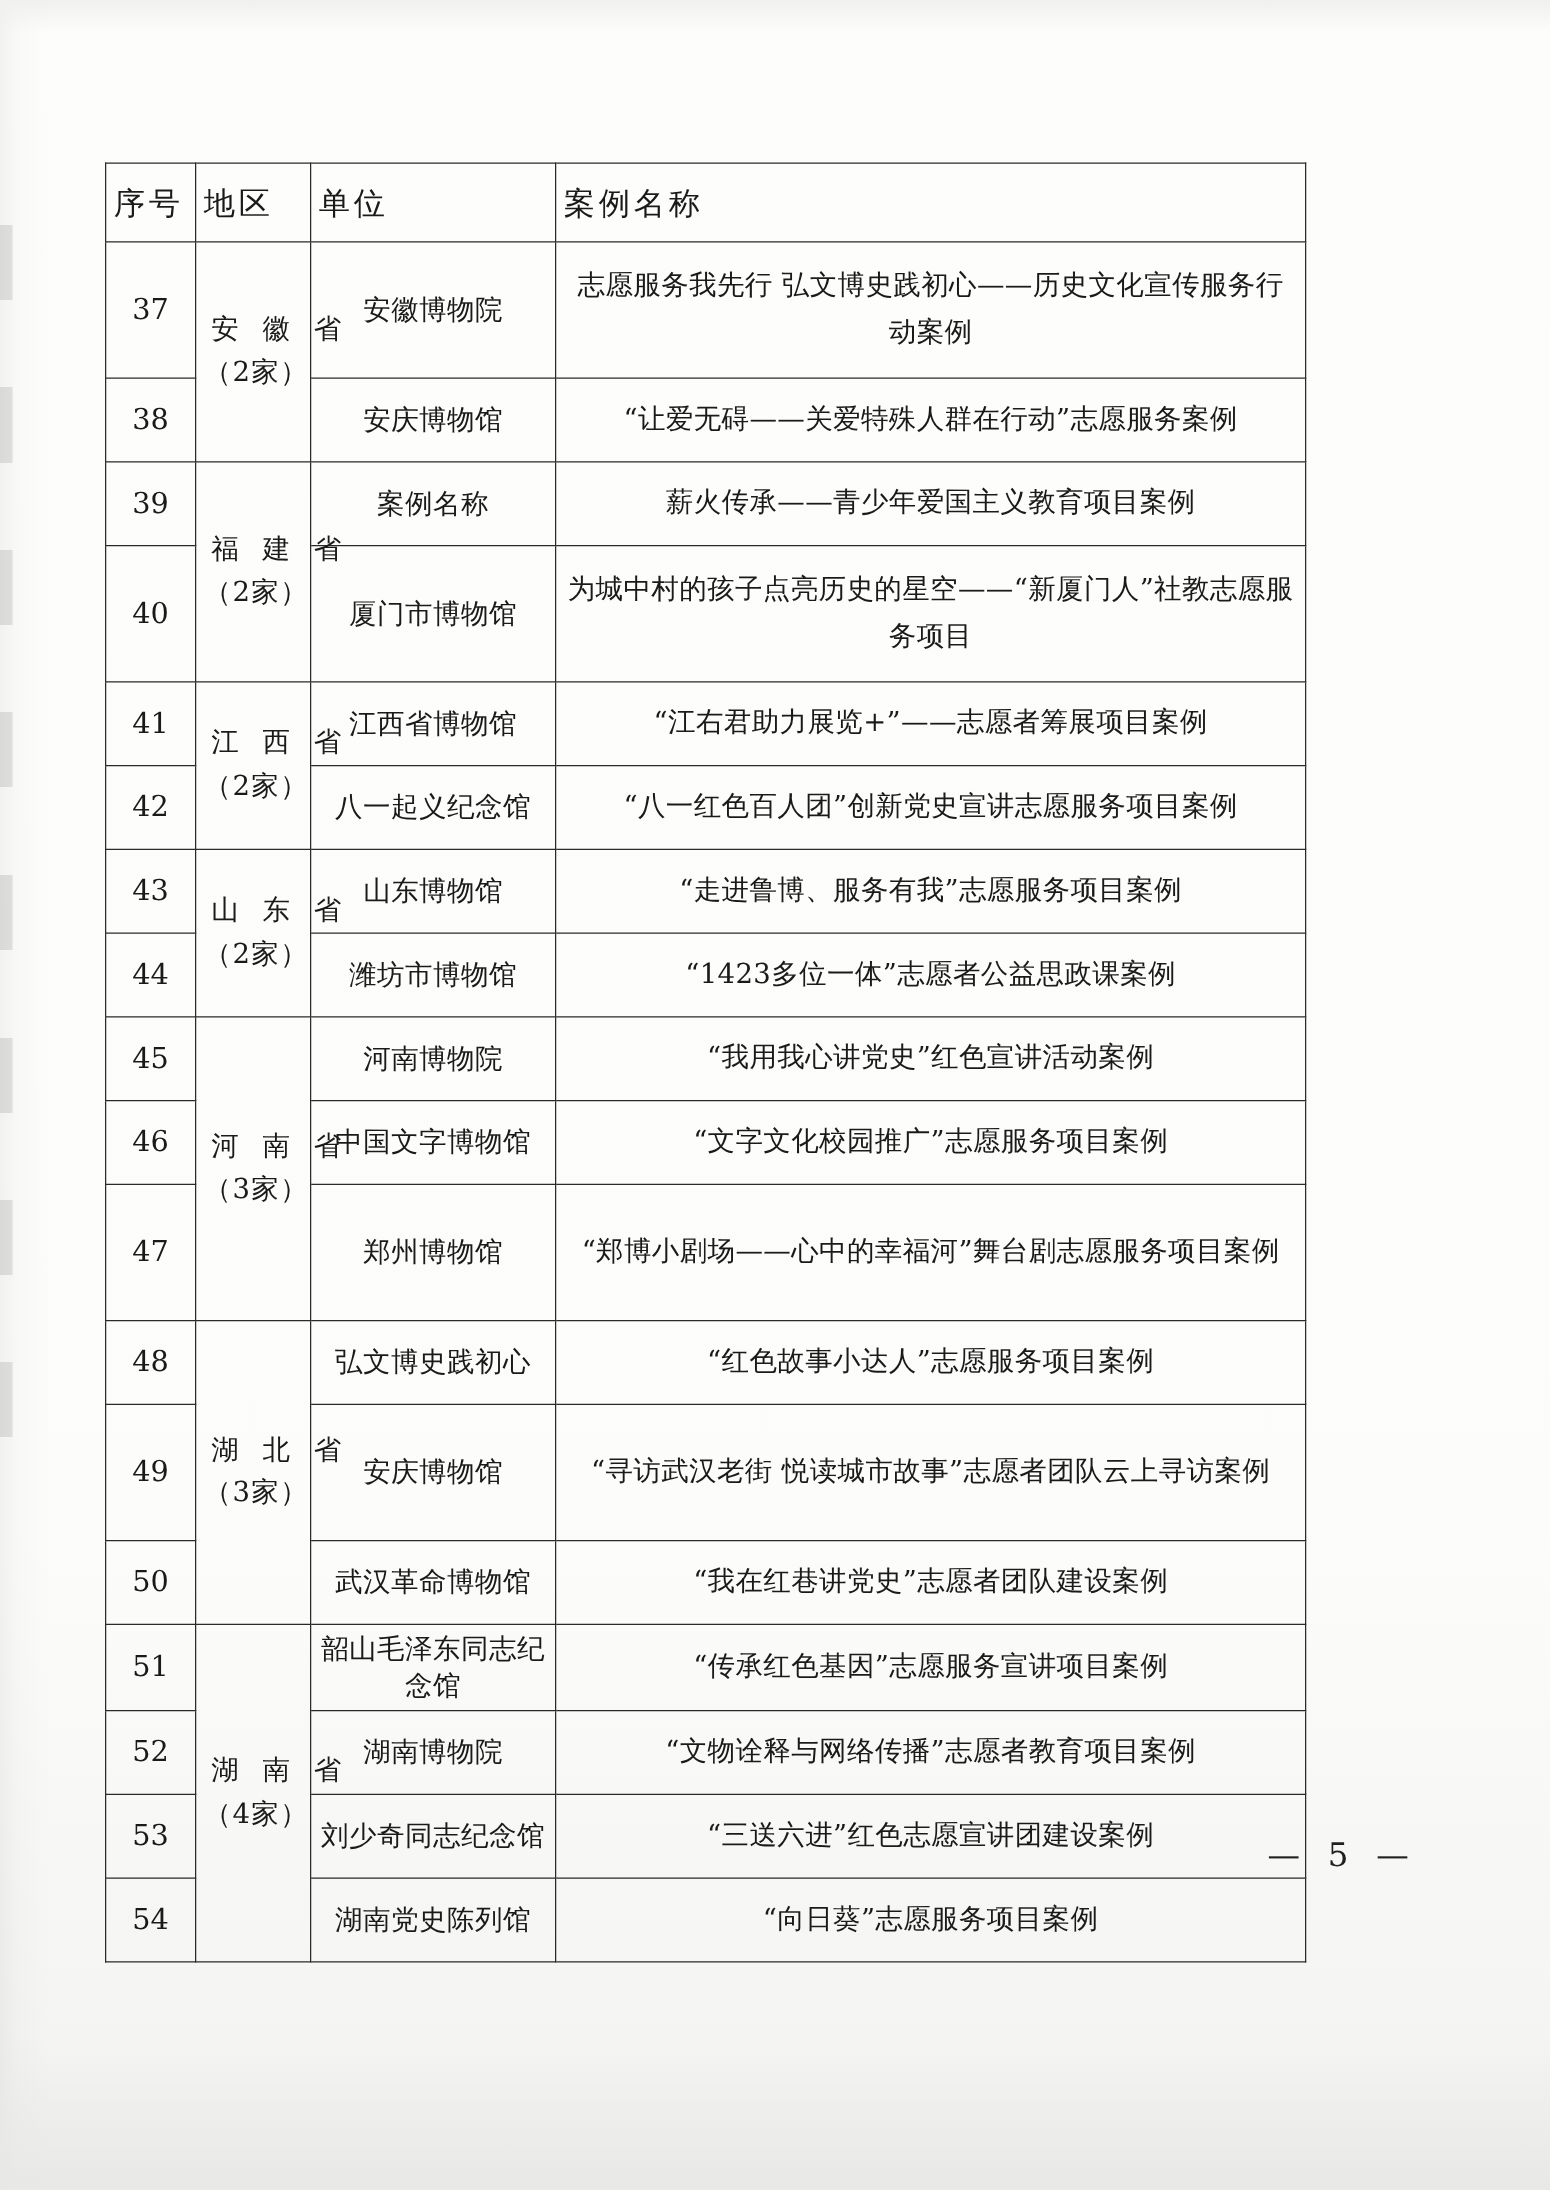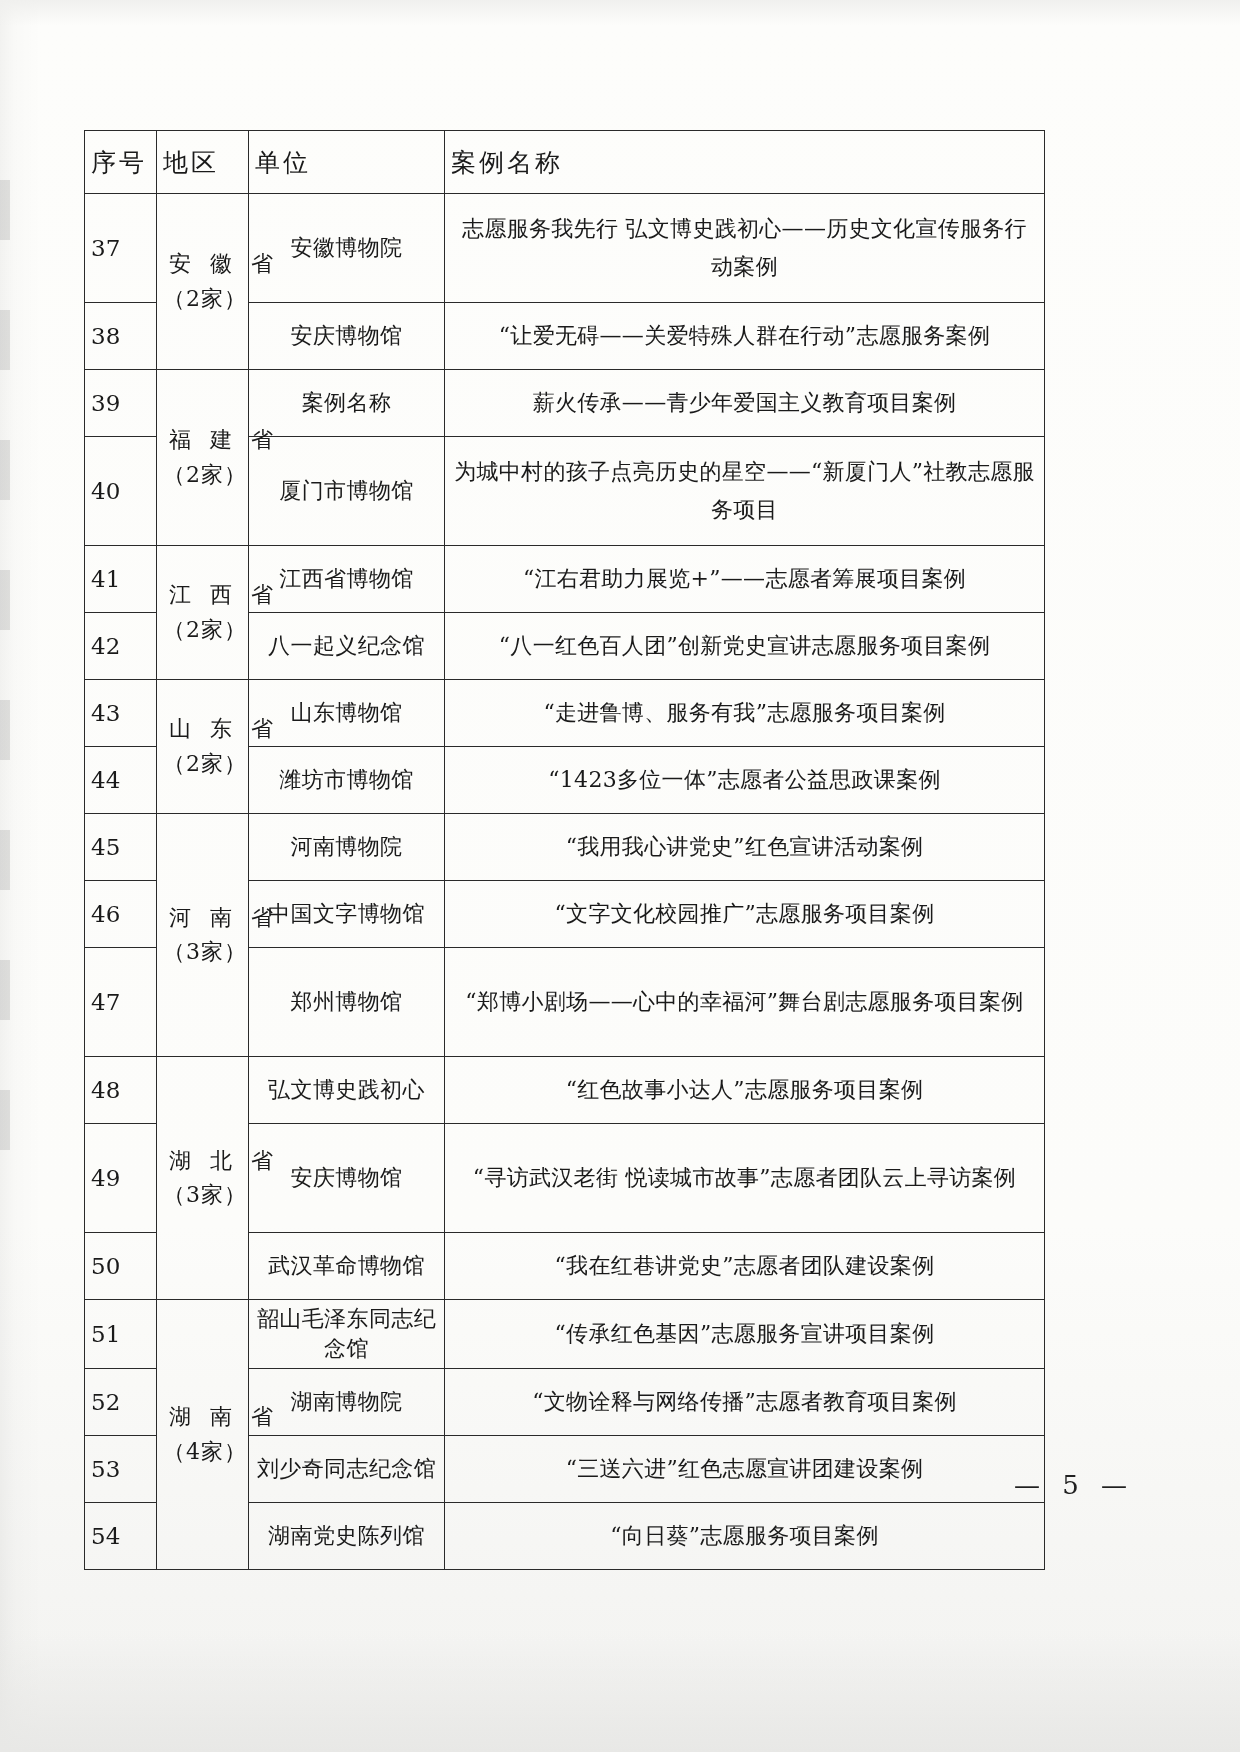--- a/index.html
+++ b/index.html
@@ -69,20 +69,21 @@
   thead td {
     text-align: left;
     font-size: 25px;
     letter-spacing: 3px;
     font-weight: bold;
     height: 54px;
     padding: 6px 4px;
   }
 
   td.idx {
+    text-align: center;
     font-size: 23px;
     font-family: "DejaVu Serif", "Liberation Serif", serif;
   }
   td.region {
     text-align: center;
     font-size: 22px;
     line-height: 1.55;
     letter-spacing: 1px;
     padding: 4px 2px;
     margin-left: 32px;

